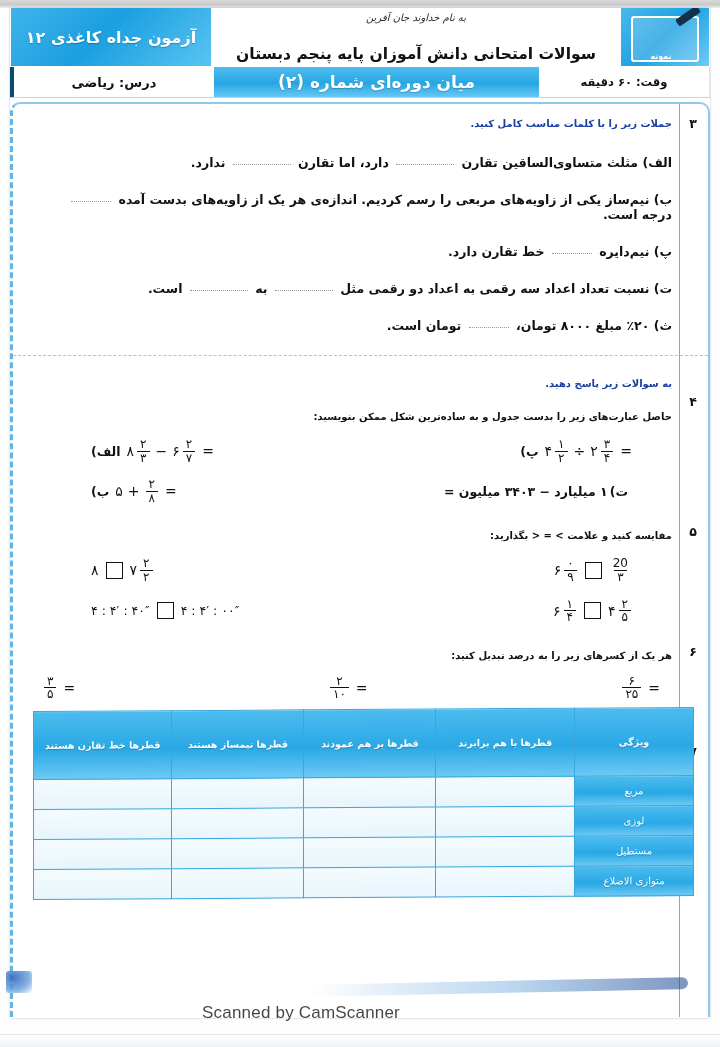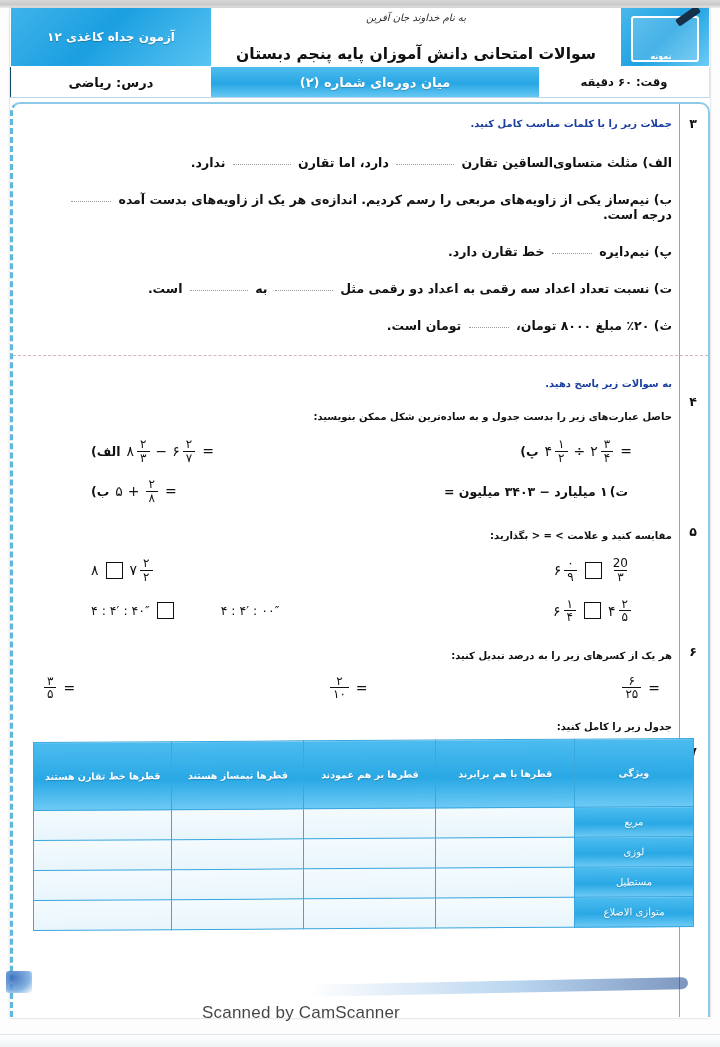--- a/index.html
+++ b/index.html
@@ -55,21 +55,21 @@
     align-items: stretch;
   }
   .hdr-badge {
     width: 200px;
     background: linear-gradient(135deg,#3fb3ea 0%, #1b9fe0 45%, #59c4f2 100%);
     display: flex;
     align-items: center;
     justify-content: center;
     color: #ffffff;
     font-weight: bold;
-    font-size: 12px;
+    font-size: 16px;
     letter-spacing: .5px;
     text-shadow: 0 1px 1px rgba(0,0,0,.25);
     border-left: 1px solid #ffffff;
   }
   .hdr-center {
     flex: 1;
     background: #ffffff;
     display: flex;
     flex-direction: column;
     align-items: center;
@@ -129,30 +129,30 @@
   }
   .cell-subject {
     width: 200px;
     background: #ffffff;
     display: flex;
     align-items: center;
     justify-content: center;
     font-size: 13px;
     font-weight: bold;
     color: #111111;
-    border-left: 1px solid #0c4a6e;
+    border-left: 4px solid #0c4a6e;
   }
   .cell-period {
     flex: 1;
     background: linear-gradient(180deg,#4fbdee 0%, #27a6e4 55%, #67c8f4 100%);
     display: flex;
     align-items: center;
     justify-content: center;
     color: #ffffff;
-    font-size: 13px;
+    font-size: 17px;
     font-weight: bold;
     text-shadow: 0 1px 1px rgba(0,0,0,.2);
   }
   .cell-time {
     width: 170px;
     background: #ffffff;
     display: flex;
     align-items: center;
     justify-content: center;
     font-size: 11.5px;
@@ -551,21 +551,21 @@
             <span class="whole">۴</span>
             <span class="frac">
               <span class="num">۲</span>
               <span class="den">۵</span>
             </span>
           </span>
 
           <span class="math">
             <span style="font-size:12.5px;">۴ : ۴′ : ۴۰″</span>
             <span class="cmp-box"></span>
-            <span style="font-size:12.5px;margin-left:40px;">۴ : ۴′ : ۰۰″</span>
+            <span style="font-size:12.5px;">۴ : ۴′ : ۰۰″</span>
           </span>
         </div>
 
         <p class="q-title black" style="margin-top:26px;">هر یک از کسرهای زیر را به درصد تبدیل کنید:</p>
 
         <div class="row3" style="margin-top:14px;">
           <span class="math">
             <span class="frac">
               <span class="num">۶</span>
               <span class="den">۲۵</span>
@@ -583,21 +583,20 @@
 
           <span class="math">
             <span class="frac">
               <span class="num">۳</span>
               <span class="den">۵</span>
             </span>
             <span class="eq">=</span>
           </span>
         </div>
 
-        <p class="q-title black" style="margin-top:20px;">جدول زیر را کامل کنید:</p>
       </div>
 
       <div class="tbl-wrap">
         <table class="shapes">
           <thead>
             <tr>
               <th style="width:18%;">ویژگی</th>
               <th style="width:21%;">قطرها با هم برابرند</th>
               <th style="width:20%;">قطرها بر هم عمودند</th>
               <th style="width:20%;">قطرها نیمساز هستند</th>

